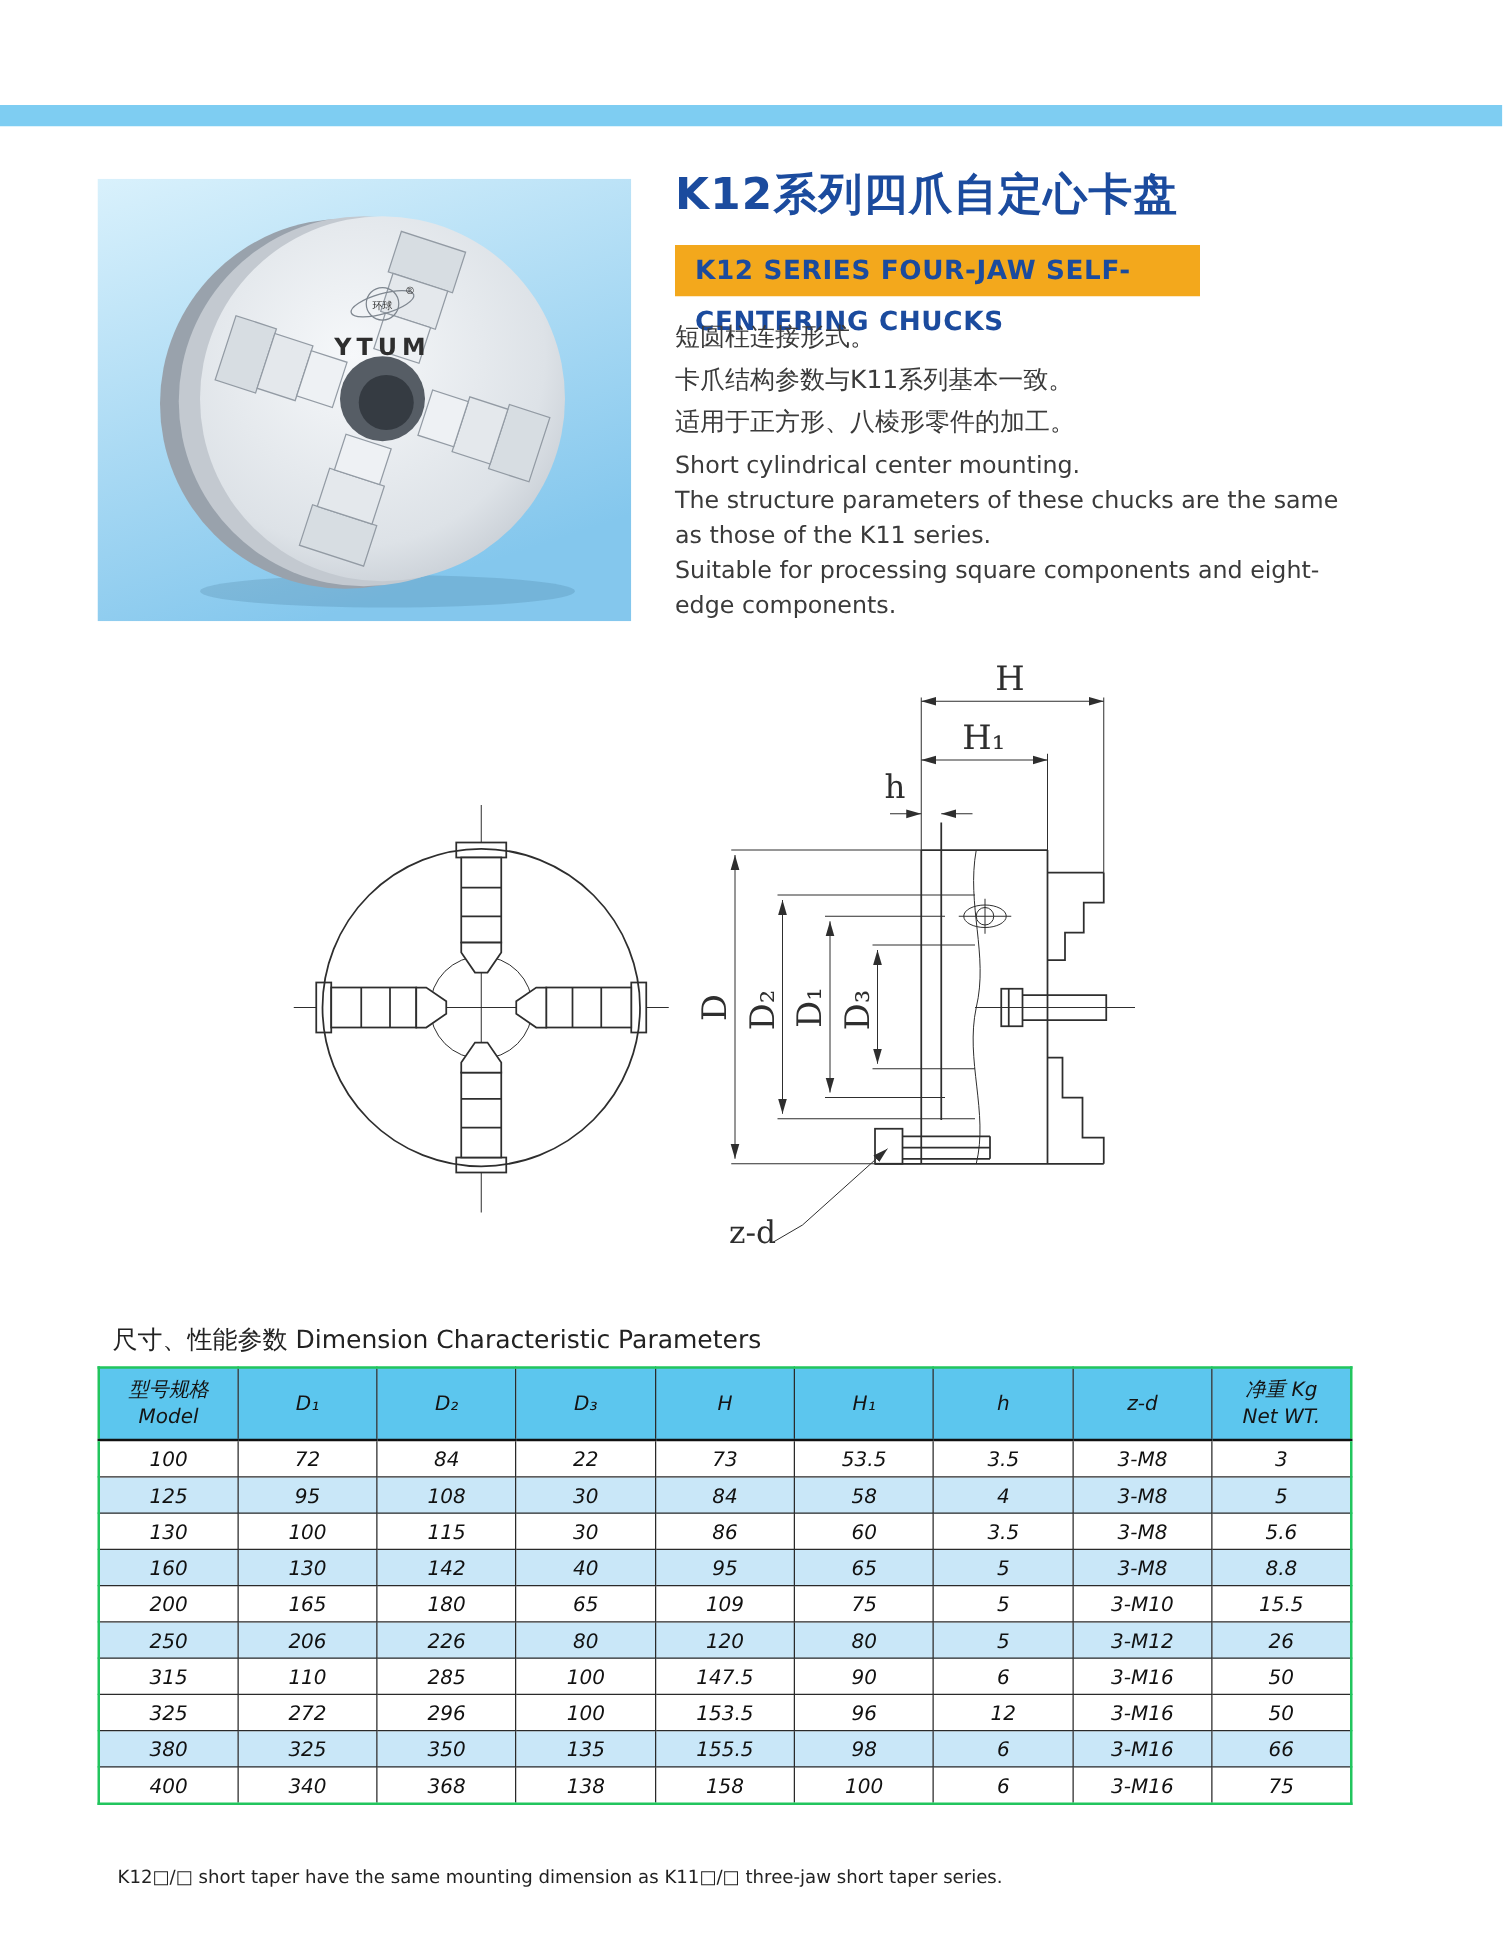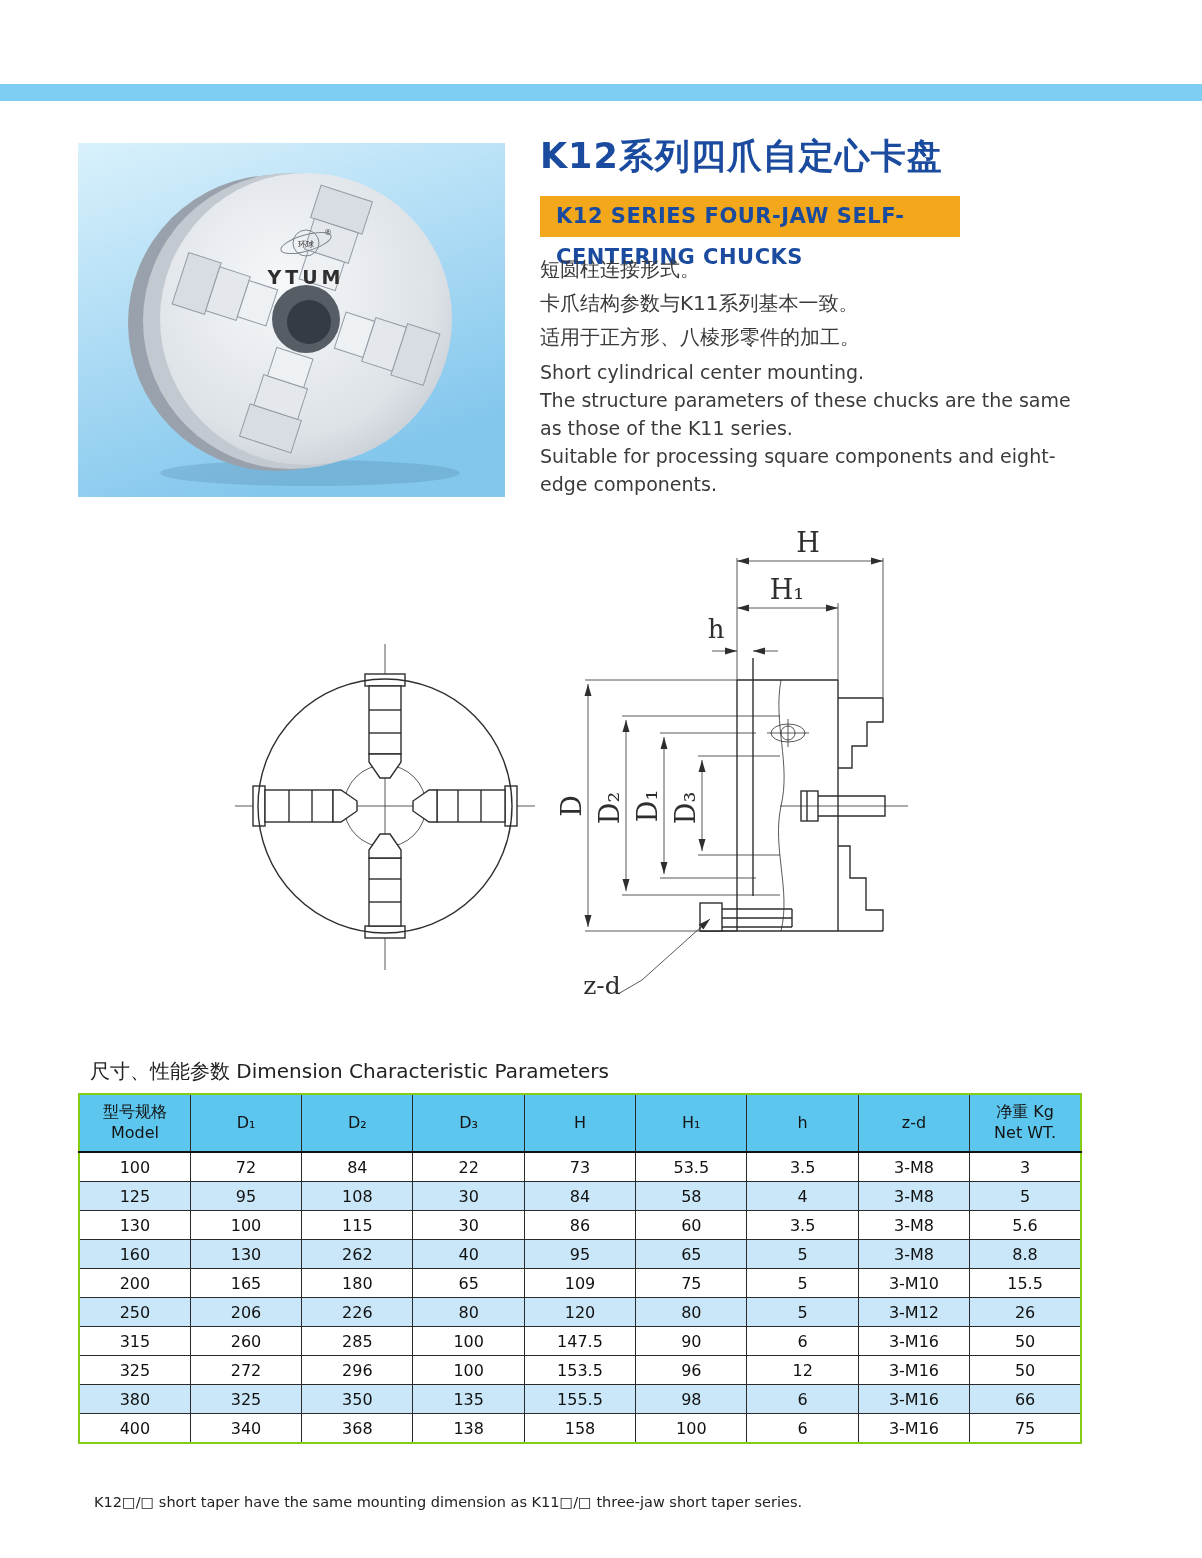--- a/index.html
+++ b/index.html
@@ -25,21 +25,21 @@
     font-size:21px;font-weight:600;padding-left:16px;box-sizing:border-box;letter-spacing:.5px;}
   .desc-cn{position:absolute;left:540px;top:252px;width:560px;}
   .desc-cn p{margin:0;font-size:20px;line-height:34px;color:#3a3a3a;}
   .desc-en{position:absolute;left:540px;top:358px;width:552px;}
   .desc-en p{margin:0;font-size:19px;line-height:28px;color:#3a3a3a;}
   .drawings{position:absolute;left:140px;top:528px;width:920px;height:490px;}
   .sec-title{position:absolute;left:78px;top:1046px;margin:12px;font-size:20px;font-weight:normal;color:#222;}
   table.spec{position:absolute;left:78px;top:1093px;width:1004px;border-collapse:collapse;
     table-layout:fixed;font-size:16px;color:#111;}
   table.spec th,table.spec td{border:1px solid #2a2a2a;text-align:center;padding:0;}
-  table.spec{border:2px solid #84cc16;}
+  table.spec{border:2px solid #22c55e;font-style:italic;}
   table.spec th{background:var(--table-header-blue,#5cc6ee);font-weight:400;height:56px;
     white-space:pre-line;line-height:1.3;color:#141414;}
   table.spec th{border-bottom:2px solid #111;}
   table.spec td{height:28px;background:#fff;}
   table.spec tr.alt td{background:var(--table-alt-row,#c9e7f8);text-align:center;}
   .footnote{position:absolute;left:78px;top:1492px;font-size:14.5px;line-height:20px;color:#222;}
   .footnote .en{padding-left:16px;}
   svg text{font-family:"DejaVu Serif","Liberation Serif",serif;fill:#2e2e2e;}
   .obj{stroke:var(--line-dark,#2e2e2e);stroke-width:1.4;fill:none;}
   .objw{stroke:var(--line-dark,#2e2e2e);stroke-width:1.4;fill:#fff;}
@@ -245,21 +245,21 @@
           <td>30</td>
           <td>86</td>
           <td>60</td>
           <td>3.5</td>
           <td>3-M8</td>
           <td>5.6</td>
         </tr>
         <tr class="alt">
           <td>160</td>
           <td>130</td>
-          <td>262</td>
+          <td>142</td>
           <td>40</td>
           <td>95</td>
           <td>65</td>
           <td>5</td>
           <td>3-M8</td>
           <td>8.8</td>
         </tr>
         <tr>
           <td>200</td>
           <td>165</td>
@@ -277,21 +277,21 @@
           <td>226</td>
           <td>80</td>
           <td>120</td>
           <td>80</td>
           <td>5</td>
           <td>3-M12</td>
           <td>26</td>
         </tr>
         <tr>
           <td>315</td>
-          <td>260</td>
+          <td>110</td>
           <td>285</td>
           <td>100</td>
           <td>147.5</td>
           <td>90</td>
           <td>6</td>
           <td>3-M16</td>
           <td>50</td>
         </tr>
         <tr>
           <td>325</td>

